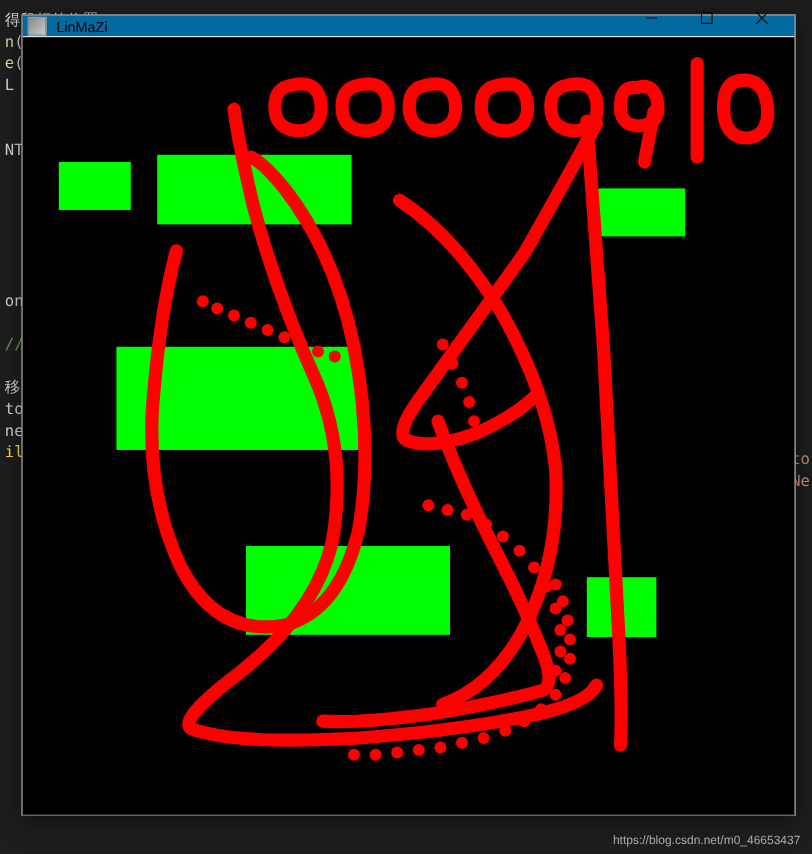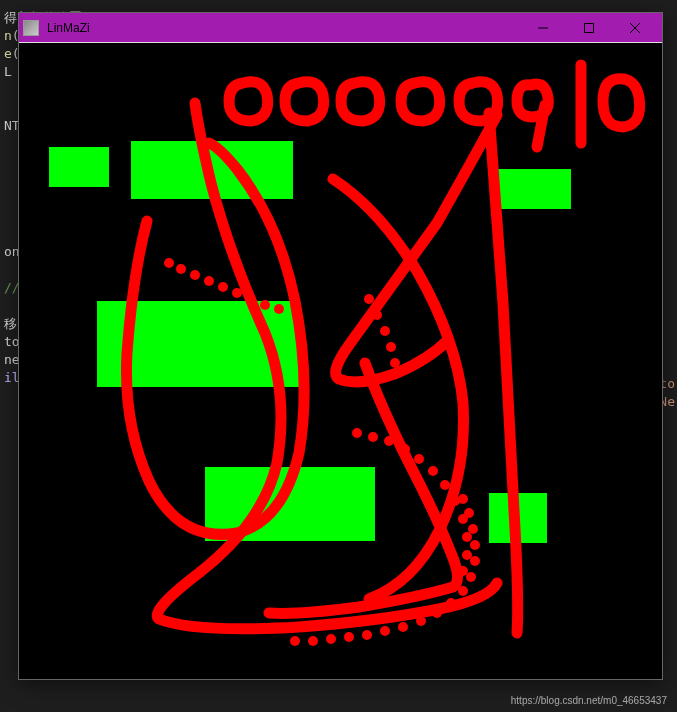--- a/index.html
+++ b/index.html
@@ -30,45 +30,45 @@
       padding: 8px 4px;
       line-height: 1.5;
     }
     
     .editor-bg .line {
       white-space: pre;
       height: 18px;
     }
     .editor-bg .yellow { color: #dcdcaa; }
     .editor-bg .green { color: #6a9955; }
-    .editor-bg .blue { color: #c4b5fd; }
+    .editor-bg .blue { color: #fde047; }
     .editor-bg .orange { color: #ce9178; }
     .editor-bg .rightside {
       position: absolute;
       right: 2px;
     }
     
     .app-window {
       position: absolute;
       top: 12px;
       left: 18px;
       width: 645px;
       height: 668px;
       background: #ffffff;
       border: 1px solid #666;
       box-shadow: 0 4px 20px rgba(0,0,0,0.5);
       display: flex;
       flex-direction: column;
     }
     
     .titlebar {
-      height: 30px;
-      background: #a21caf;
-      display: flex;
-      align-items: center;
+      height: 18px;
+      background: #0369a1;
+      display: flex;
+      align-items: flex-end;
       padding: 0 4px;
       border-bottom: 1px solid #e0e0e0;
     }
     
     .titlebar .app-icon {
       width: 16px;
       height: 16px;
       margin-right: 8px;
       background: linear-gradient(135deg, #888 0%, #ccc 100%);
       border: 1px solid #999;

